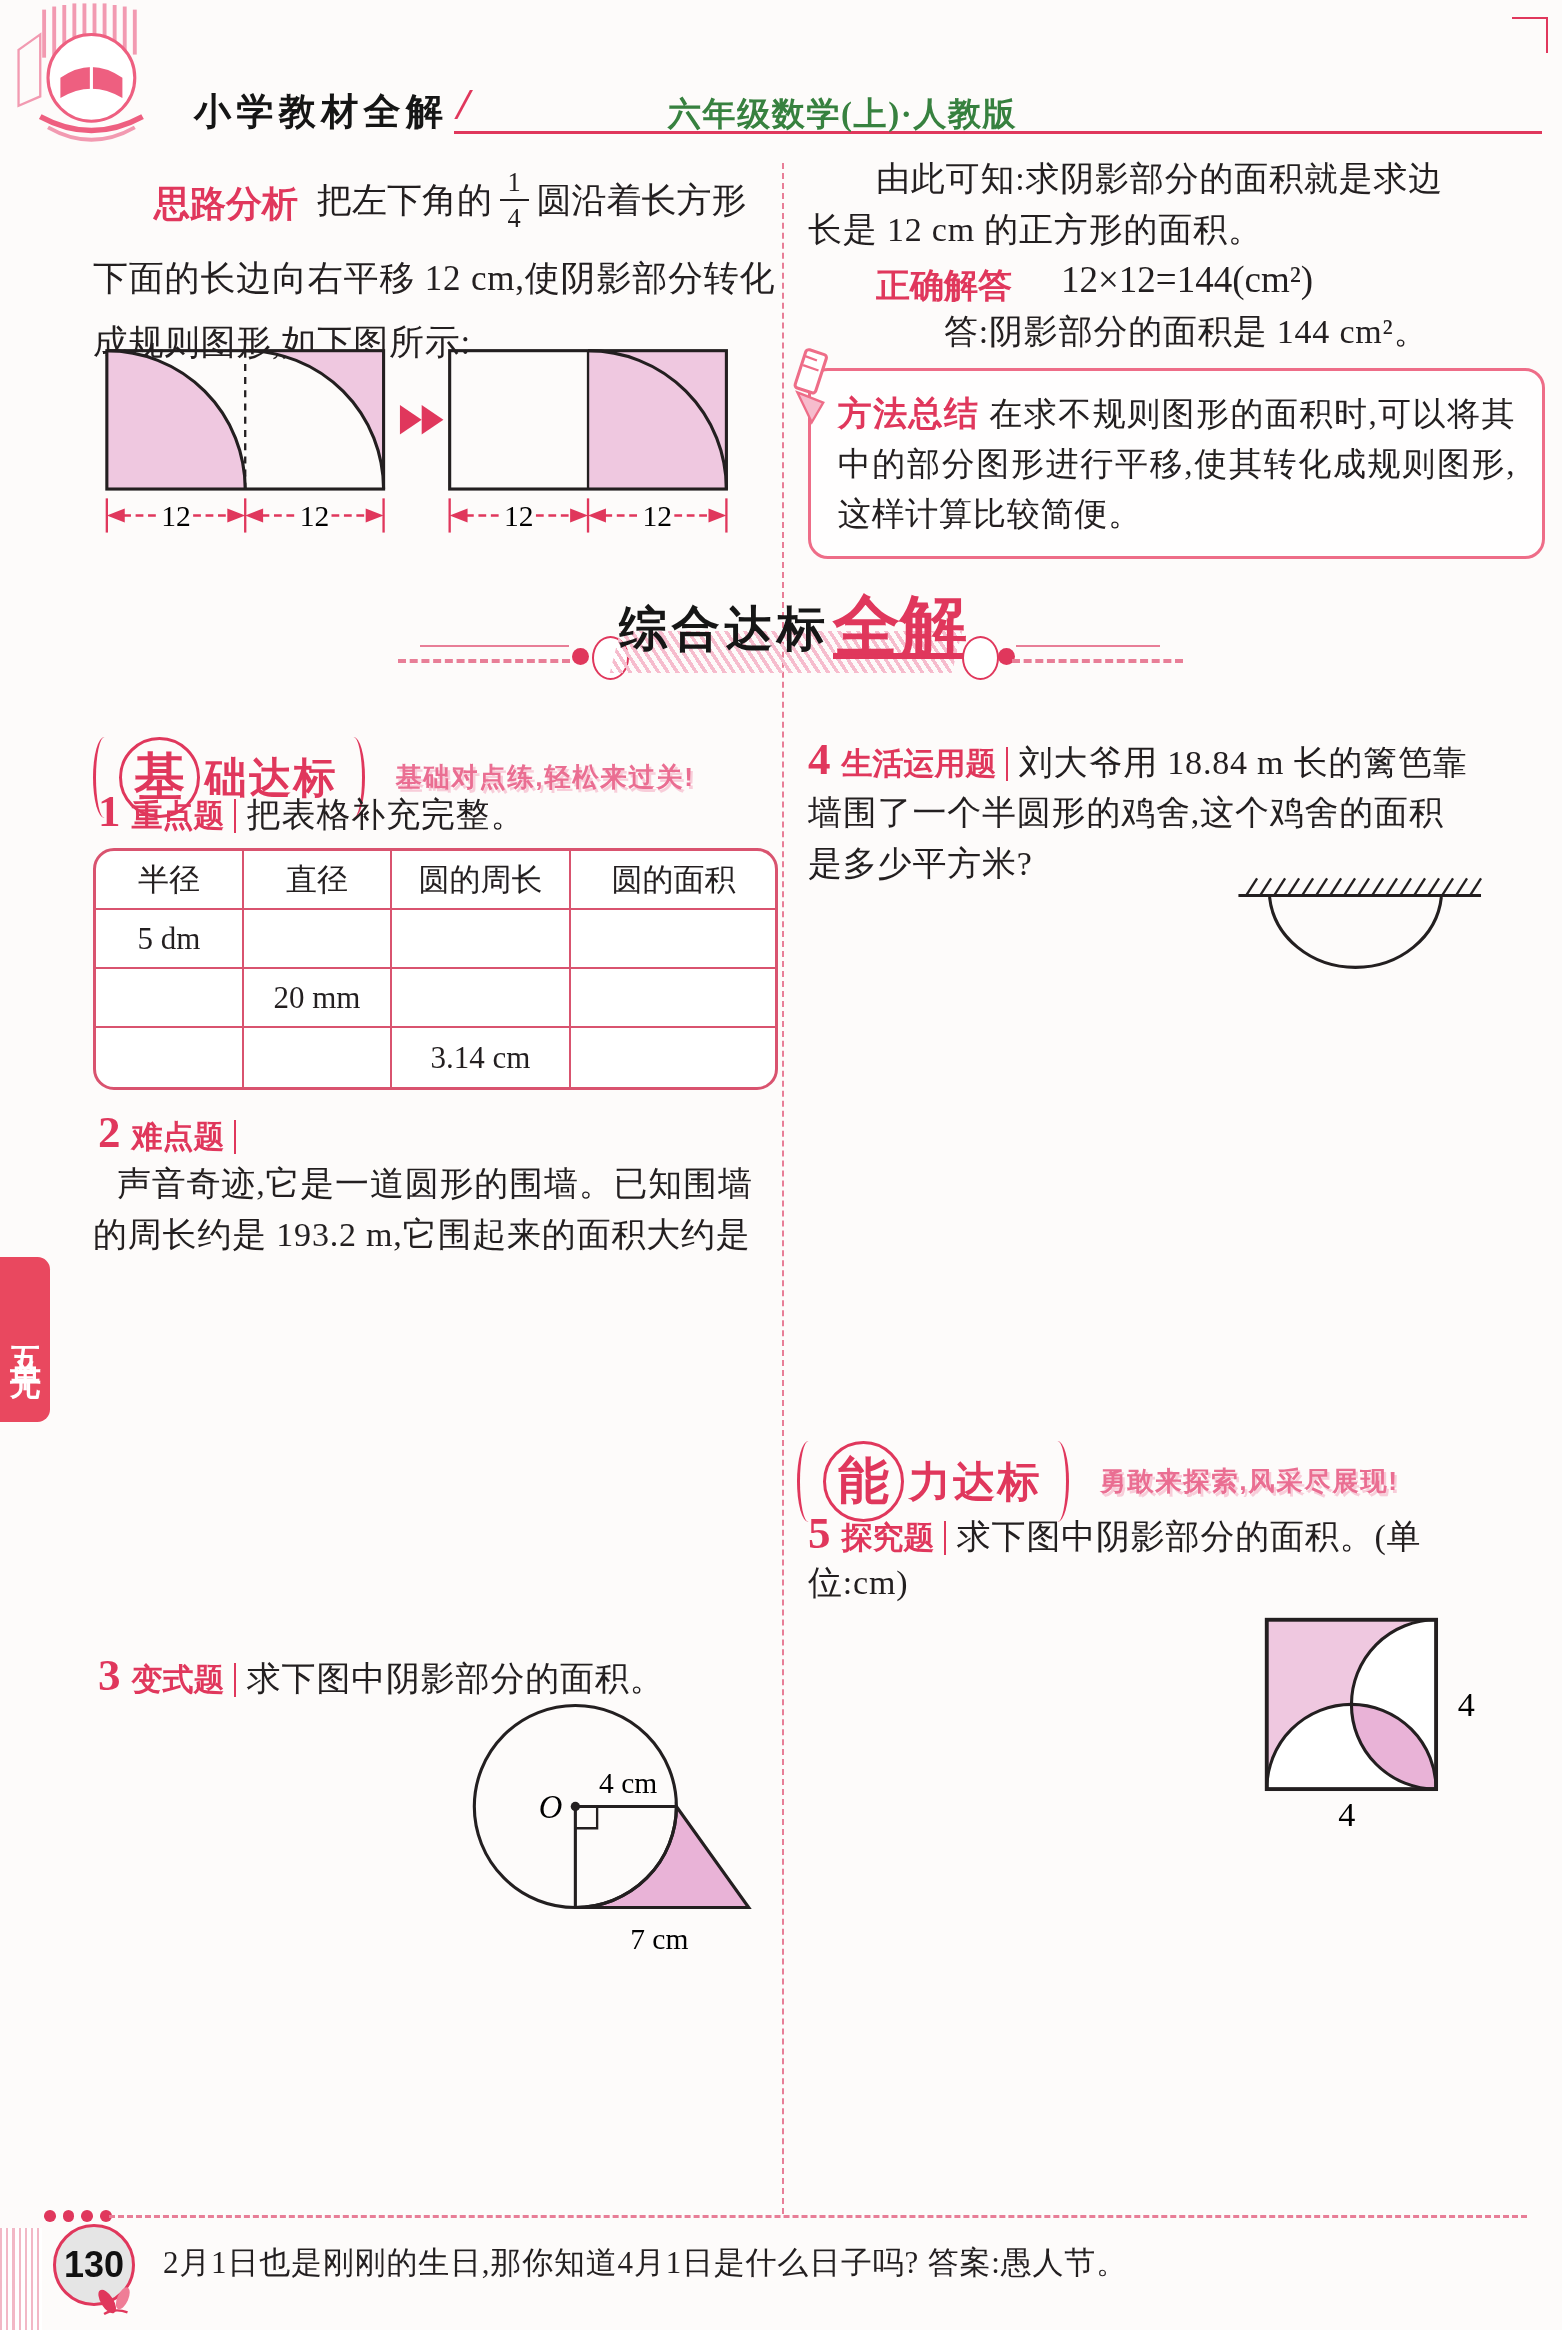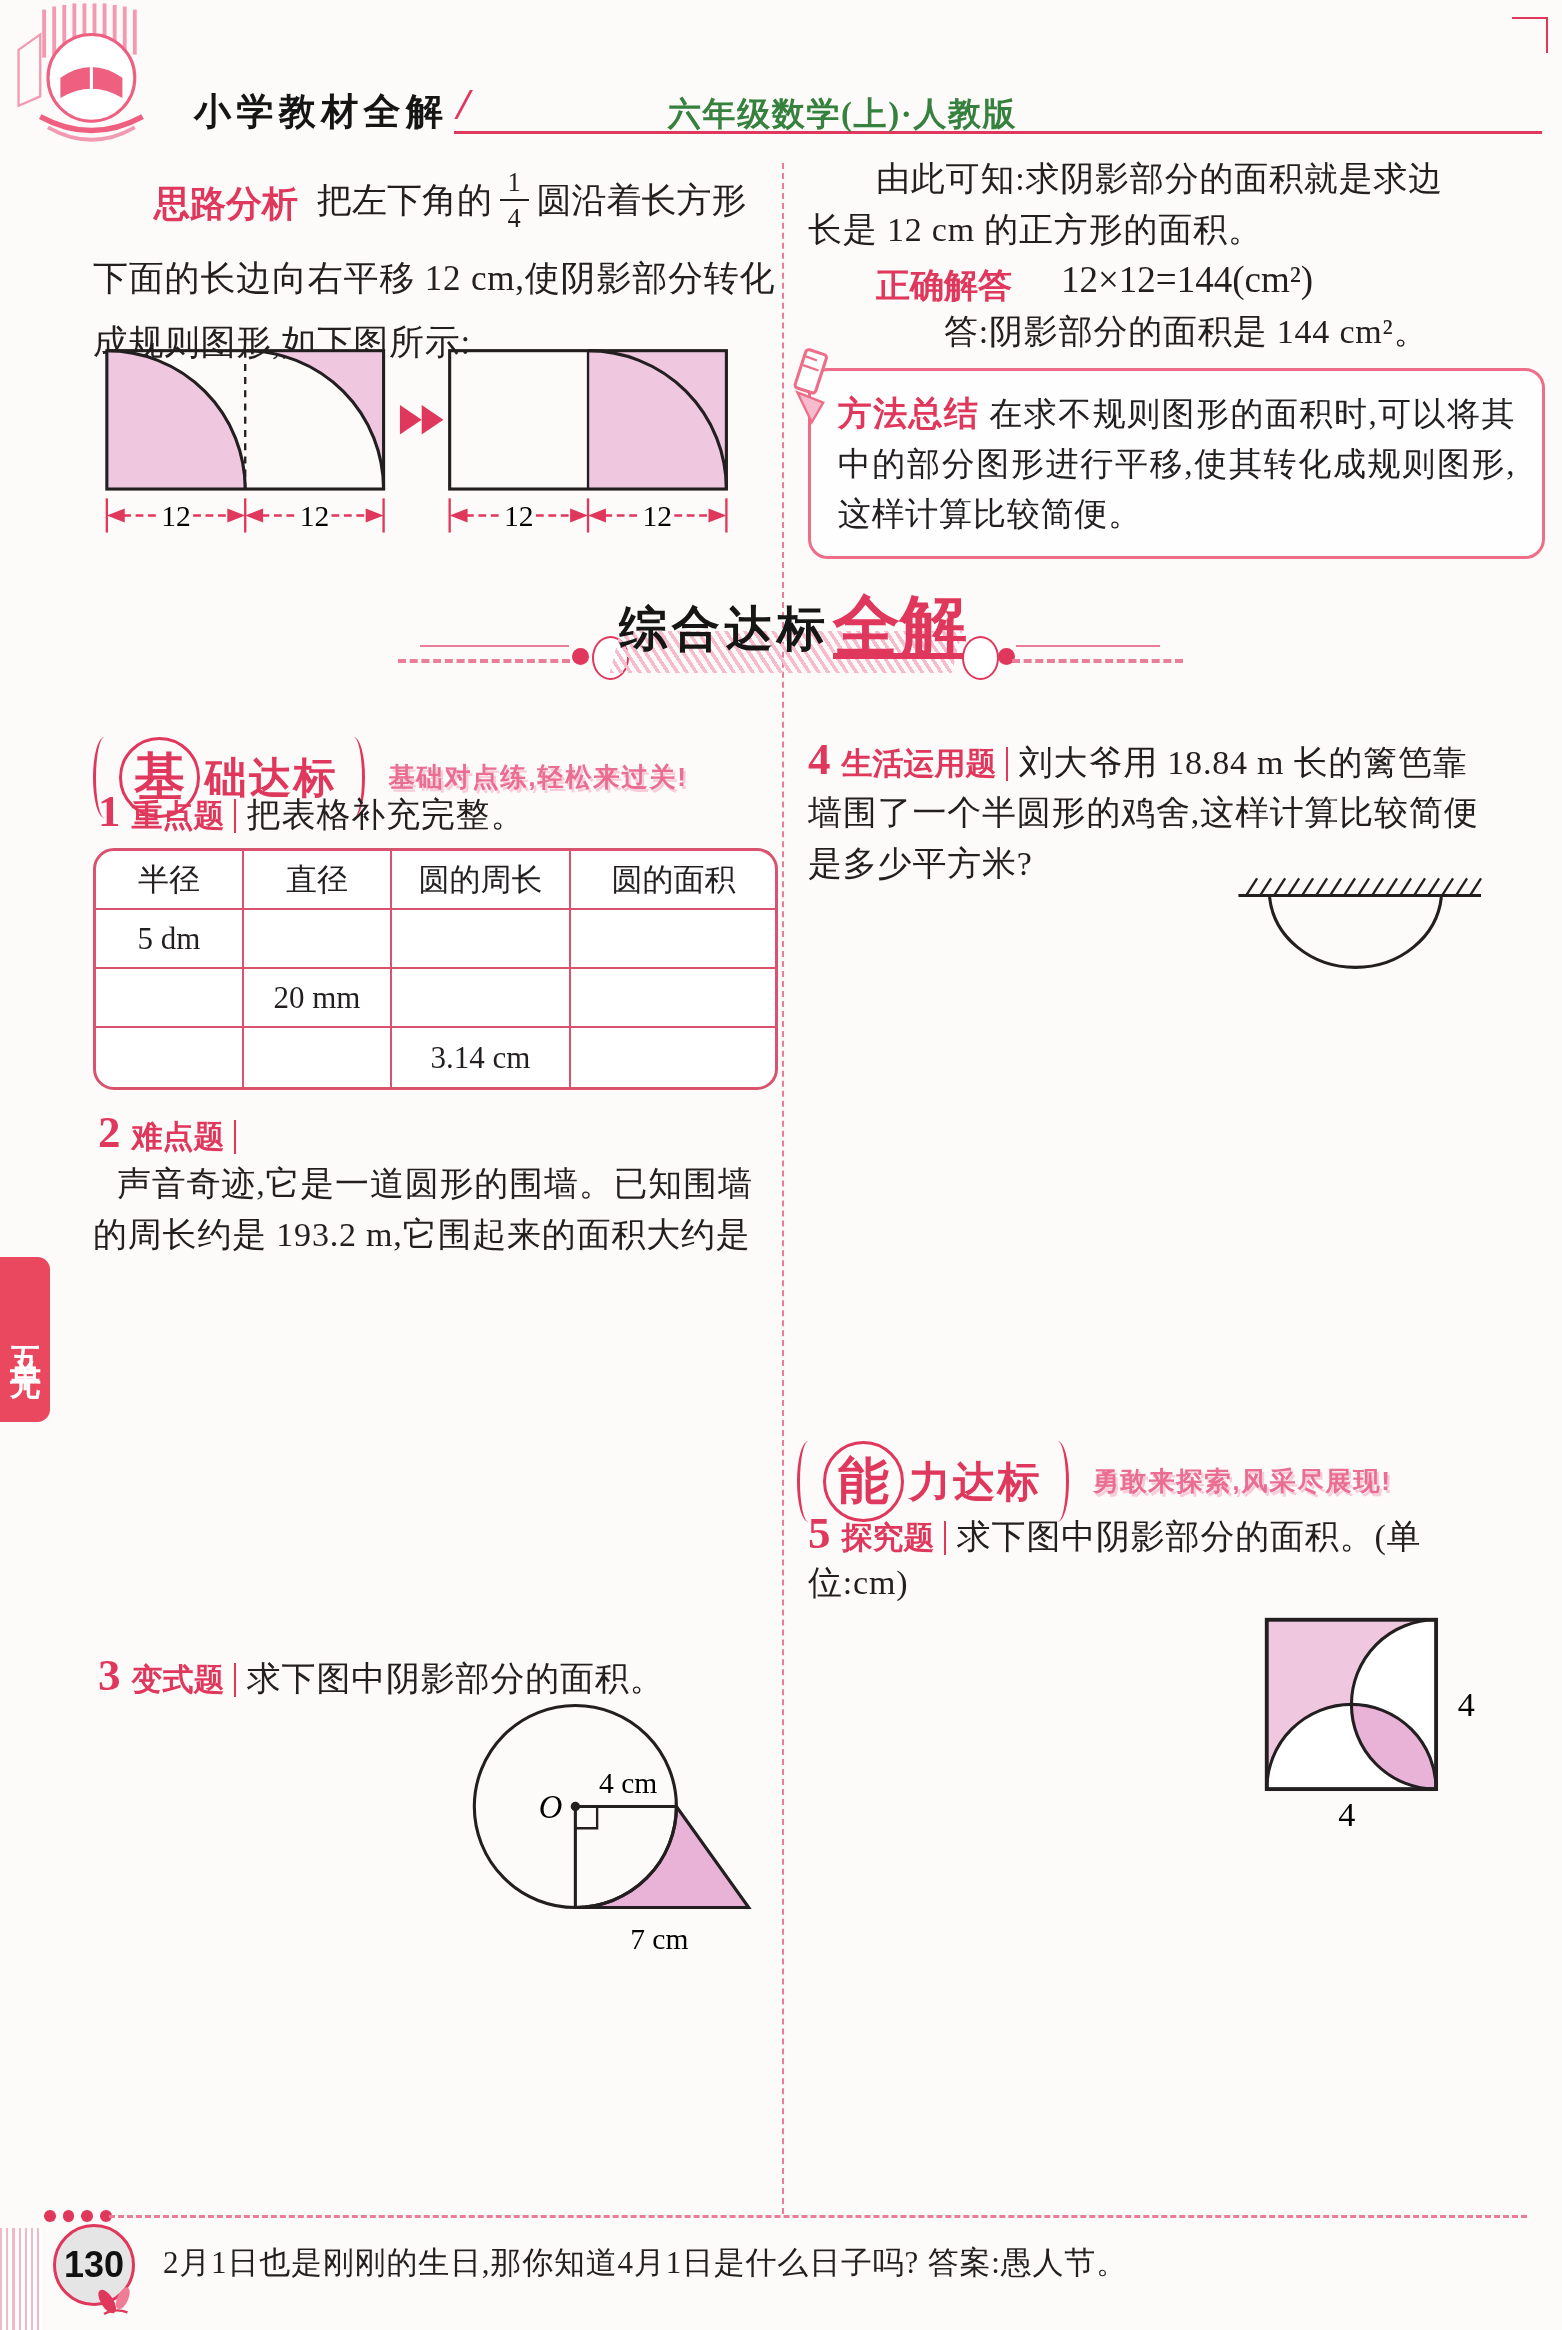--- a/index.html
+++ b/index.html
@@ -43,21 +43,21 @@
   #banner-red{font-size:67px;font-weight:bold;color:var(--accent);font-family:"Liberation Sans",sans-serif;text-decoration:underline;}
   
   .ribbon{display:flex;align-items:center;}
   .rb-paren{width:20px;height:81px;border-left:3.9px solid var(--accent);border-radius:50%;margin-right:3.1px;}
   .rb-big{width:75px;height:75px;border:3.1px solid var(--accent);border-radius:50%;color:var(--accent);
           font-size:51px;font-weight:bold;display:flex;align-items:center;justify-content:center;
           font-family:"Liberation Sans",sans-serif;}
   .rb-rest{font-size:42px;font-weight:bold;color:var(--accent);letter-spacing:2.3px;margin-left:4.7px;
            font-family:"Liberation Sans",sans-serif;}
   .rb-paren2{width:20px;height:81px;border-right:3.9px solid var(--accent);border-radius:50%;margin-left:4.7px;}
-  .rb-tag{font-size:26.4px;font-weight:bold;color:var(--tagline);margin-left:23px;letter-spacing:1.6px;
+  .rb-tag{font-size:26.4px;font-weight:bold;color:var(--tagline);margin-left:30px;letter-spacing:1.6px;
           font-family:"Liberation Sans",sans-serif;text-shadow:2.3px 3.1px 0 #f8cdd9;}
   
   #fill-table{width:679px;height:236px;border:3.1px solid var(--table);border-radius:21px;overflow:hidden;background:#fff;}
   #fill-table .grid{display:grid;grid-template-columns:148px 148px 179px 205px;grid-template-rows:59px 59px 59px 59px;}
   #fill-table .cell{box-sizing:border-box;display:flex;align-items:center;justify-content:center;
       font-size:31px;border-right:2.3px solid var(--table);border-bottom:2.3px solid var(--table);}
   #fill-table .cell.lastcol{border-right:none;} #fill-table .cell.lastrow{border-bottom:none;}
   
   #unit-tab{width:50px;height:165px;background:#e9485f;border-radius:0 12.4px 12.4px 0;color:#fff;
      display:flex;align-items:center;justify-content:center;writing-mode:vertical-rl;text-orientation:upright;
@@ -268,21 +268,21 @@
     <text x="128" y="170" font-size="42" font-style="italic" text-anchor="middle">O</text>
     <text x="228" y="138" font-size="38" text-anchor="middle">4 cm</text>
     <text x="268" y="338" font-size="38" text-anchor="middle">7 cm</text>
   </svg>
 
   <div class="abs prob-row" style="left:808px;top:737px;">
     <span class="pnum">4</span>
     <span class="ptag">生活运用题</span>
     <span class="ptext">刘大爷用 18.84 m 长的篱笆靠</span>
   </div>
-  <div class="abs t44 nowrap" style="left:808px;top:793px;">墙围了一个半圆形的鸡舍,这样计算比较简便</div>
+  <div class="abs t44 nowrap" style="left:808px;top:793px;">墙围了一个半圆形的鸡舍,这个鸡舍的面积</div>
   <div class="abs t44 nowrap" style="left:808px;top:844px;">是多少平方米?</div>
   <svg class="abs" style="left:1212px;top:851px;" width="311" height="148" viewBox="0 0 400 190">
     <g stroke="var(--ink)" stroke-width="3">
       <line x1="44" y1="57" x2="58" y2="35"></line>
         <line x1="62" y1="57" x2="76" y2="35"></line>
       <line x1="80" y1="57" x2="94" y2="35"></line>
         <line x1="98" y1="57" x2="112" y2="35"></line>
       <line x1="116" y1="57" x2="130" y2="35"></line>
         <line x1="134" y1="57" x2="148" y2="35"></line>
       <line x1="152" y1="57" x2="166" y2="35"></line>

